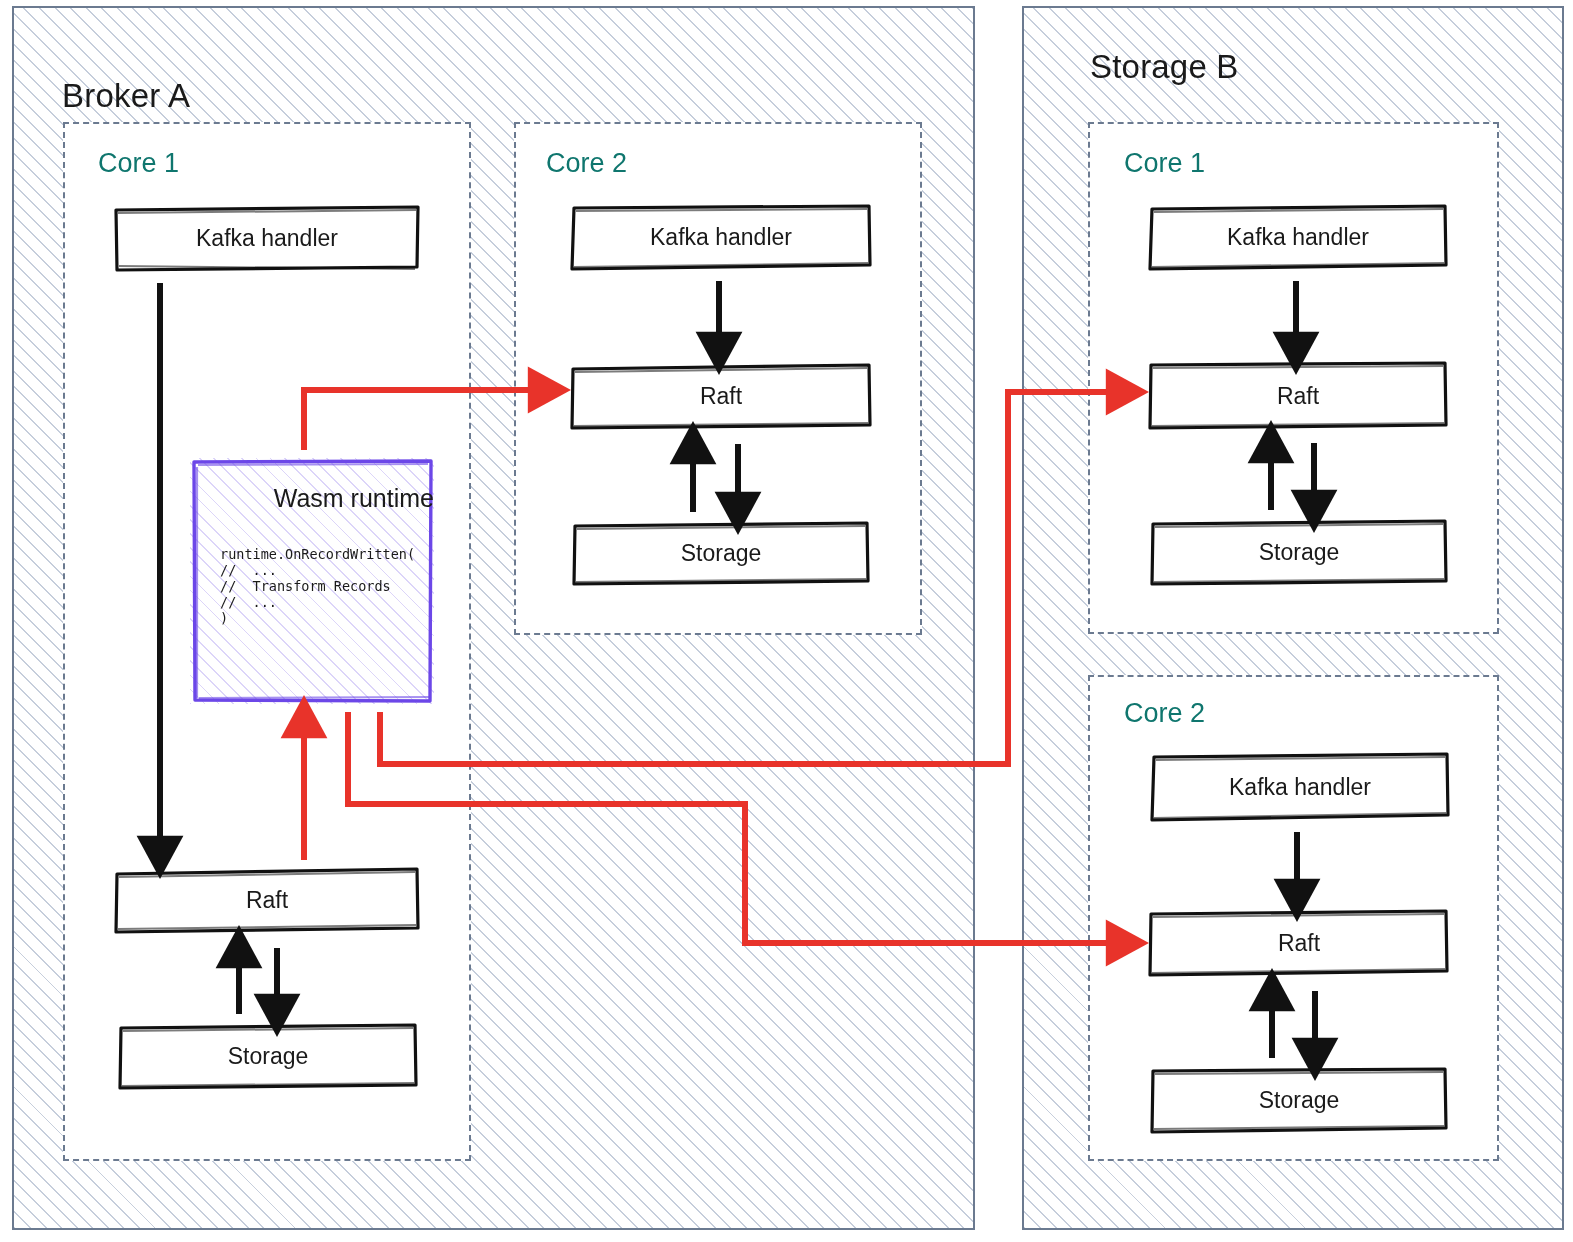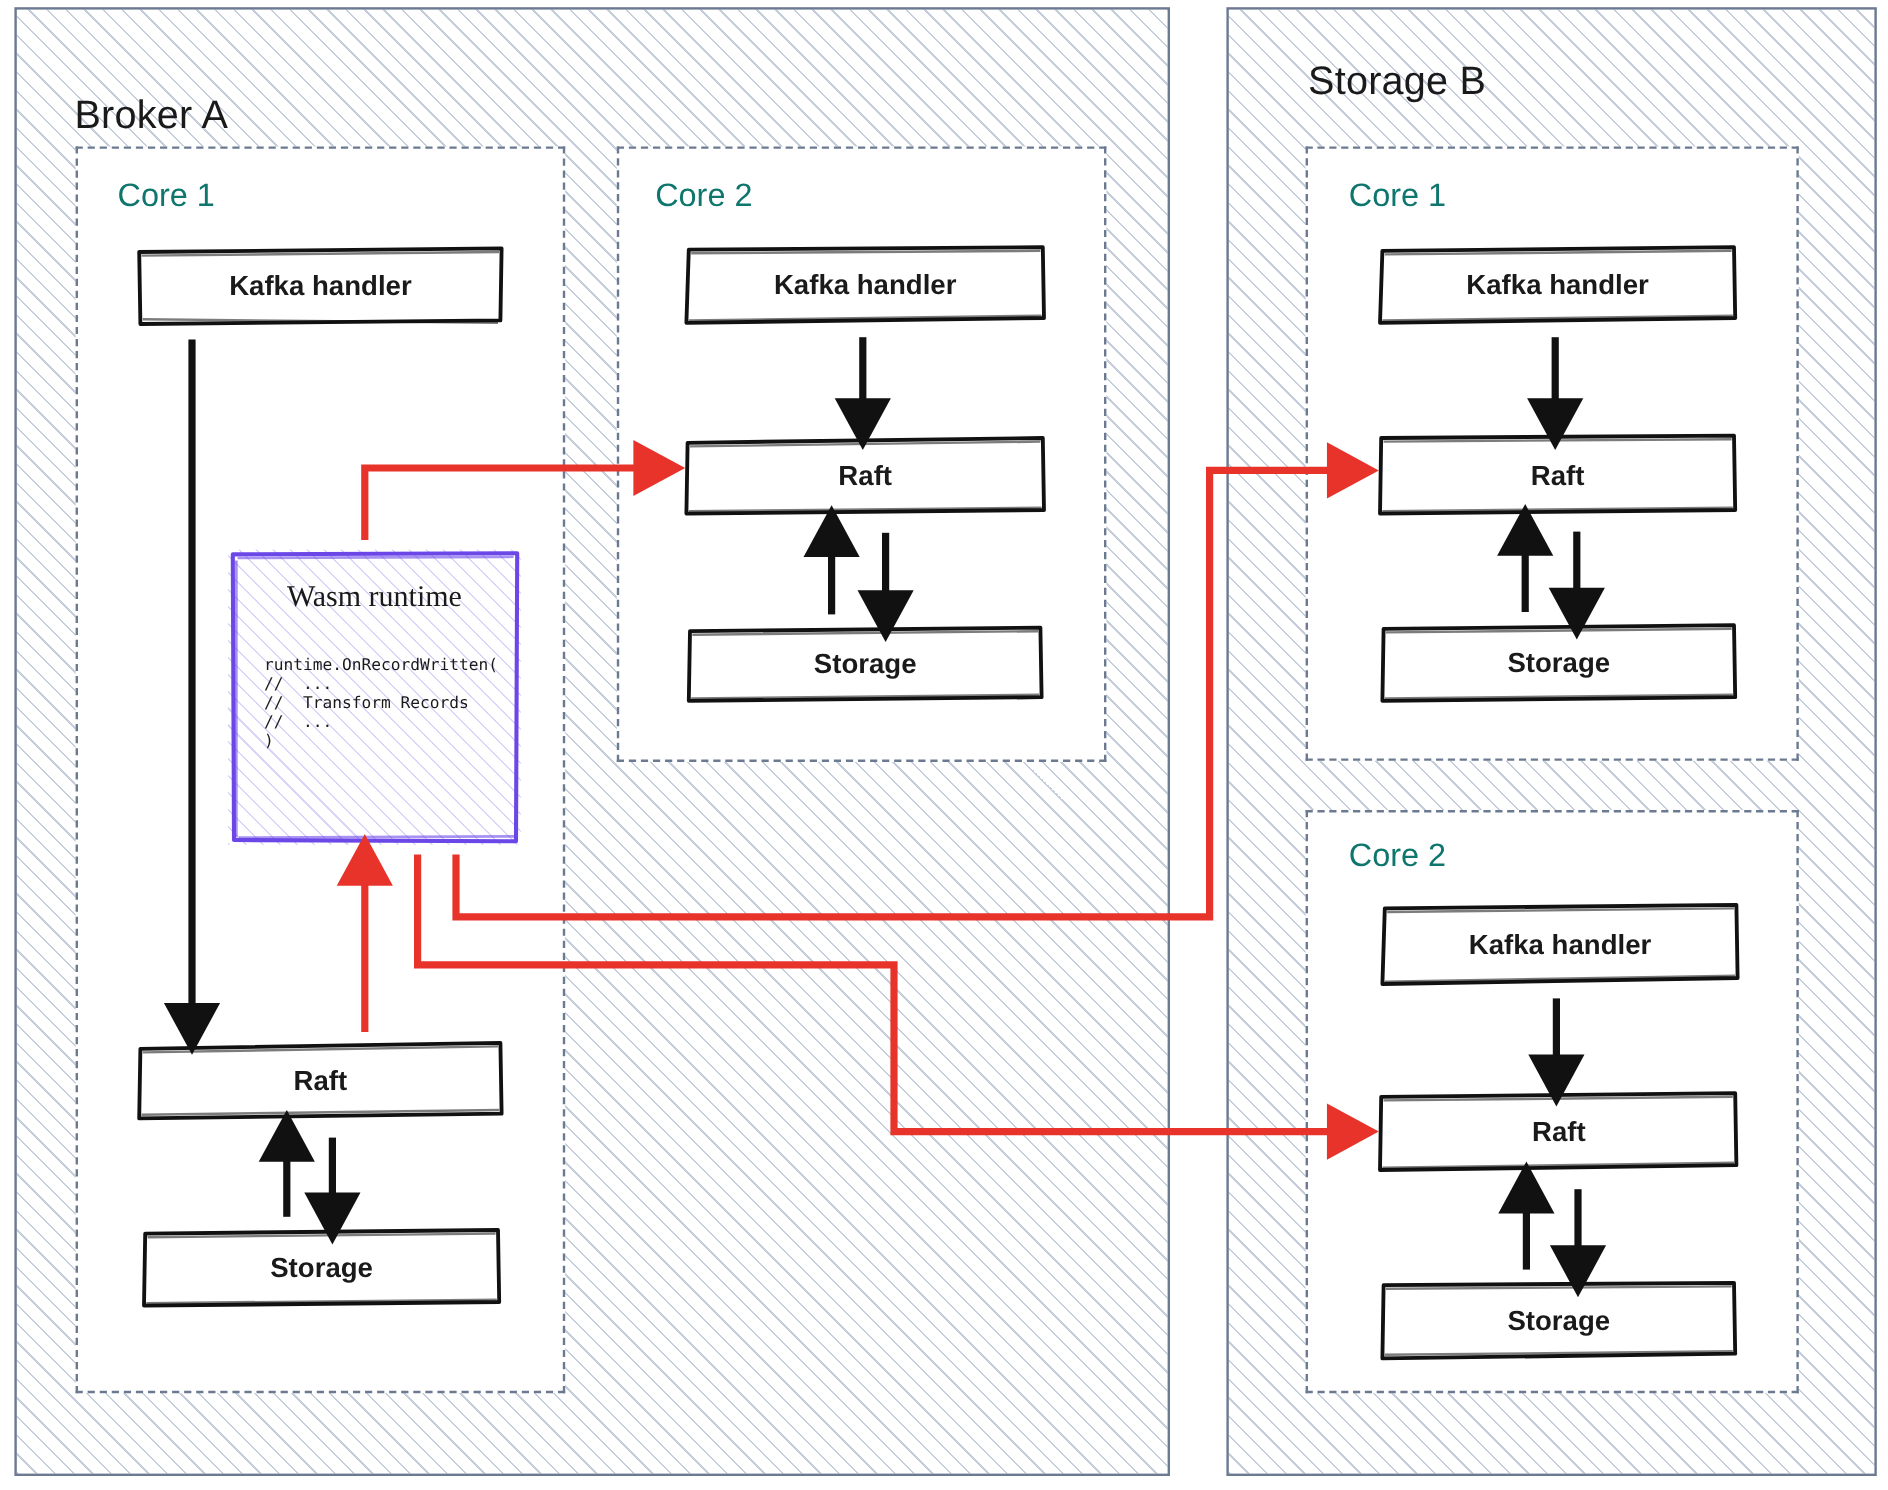--- a/index.html
+++ b/index.html
@@ -49,21 +49,20 @@
     position: absolute;
     font-size: 27px;
     color: #0f766e;
     white-space: nowrap;
   }
 
   
   .node {
     position: absolute;
     background: #ffffff;
-    font-weight: bold;
   }
   .node svg {
     position: absolute;
     inset: 0;
     width: 100%;
     height: 100%;
     overflow: visible;
   }
   .node-label {
     position: absolute;
@@ -93,24 +92,23 @@
     inset: 0;
     width: 100%;
     height: 100%;
     overflow: visible;
   }
   .wasm-title {
     position: absolute;
     top: 26px;
     left: 0;
     right: 0;
-    text-align: center;
+    text-align: right;
     font-size: 25px;
     color: #1a1a1a;
-    font-family: Liberation Serif, serif;
   }
   .wasm-code {
     position: absolute;
     top: 88px;
     left: 30px;
     font-family: "DejaVu Sans Mono", "Liberation Mono", monospace;
     font-size: 13.5px;
     line-height: 16px;
     color: #1a1a1a;
     white-space: pre;

